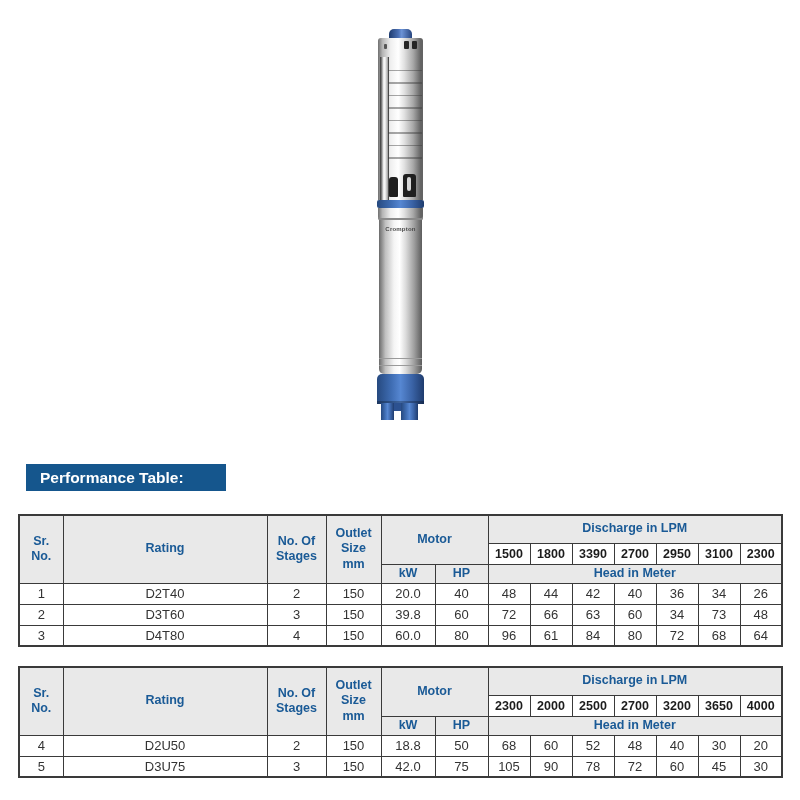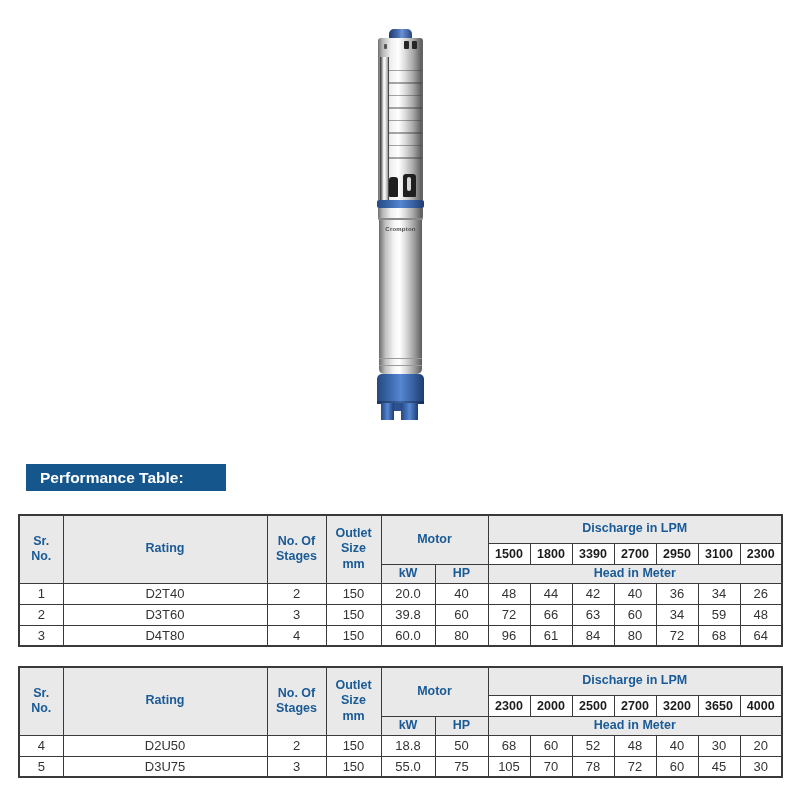--- a/index.html
+++ b/index.html
@@ -160,21 +160,21 @@
         <td>D3T60</td>
         <td>3</td>
         <td>150</td>
         <td>39.8</td>
         <td>60</td>
         <td>72</td>
         <td>66</td>
         <td>63</td>
         <td>60</td>
         <td>34</td>
-        <td>59</td>
+        <td>73</td>
         <td>48</td>
       </tr>
       <tr>
         <td>3</td>
         <td>D4T80</td>
         <td>4</td>
         <td>150</td>
         <td>60.0</td>
         <td>80</td>
         <td>96</td>
@@ -242,24 +242,24 @@
         <td>48</td>
         <td>40</td>
         <td>30</td>
         <td>20</td>
       </tr>
       <tr>
         <td>5</td>
         <td>D3U75</td>
         <td>3</td>
         <td>150</td>
-        <td>55.0</td>
+        <td>42.0</td>
         <td>75</td>
         <td>105</td>
-        <td>70</td>
+        <td>90</td>
         <td>78</td>
         <td>72</td>
         <td>60</td>
         <td>45</td>
         <td>30</td>
       </tr>
     </tbody>
 </table>
 
 </body></html>

